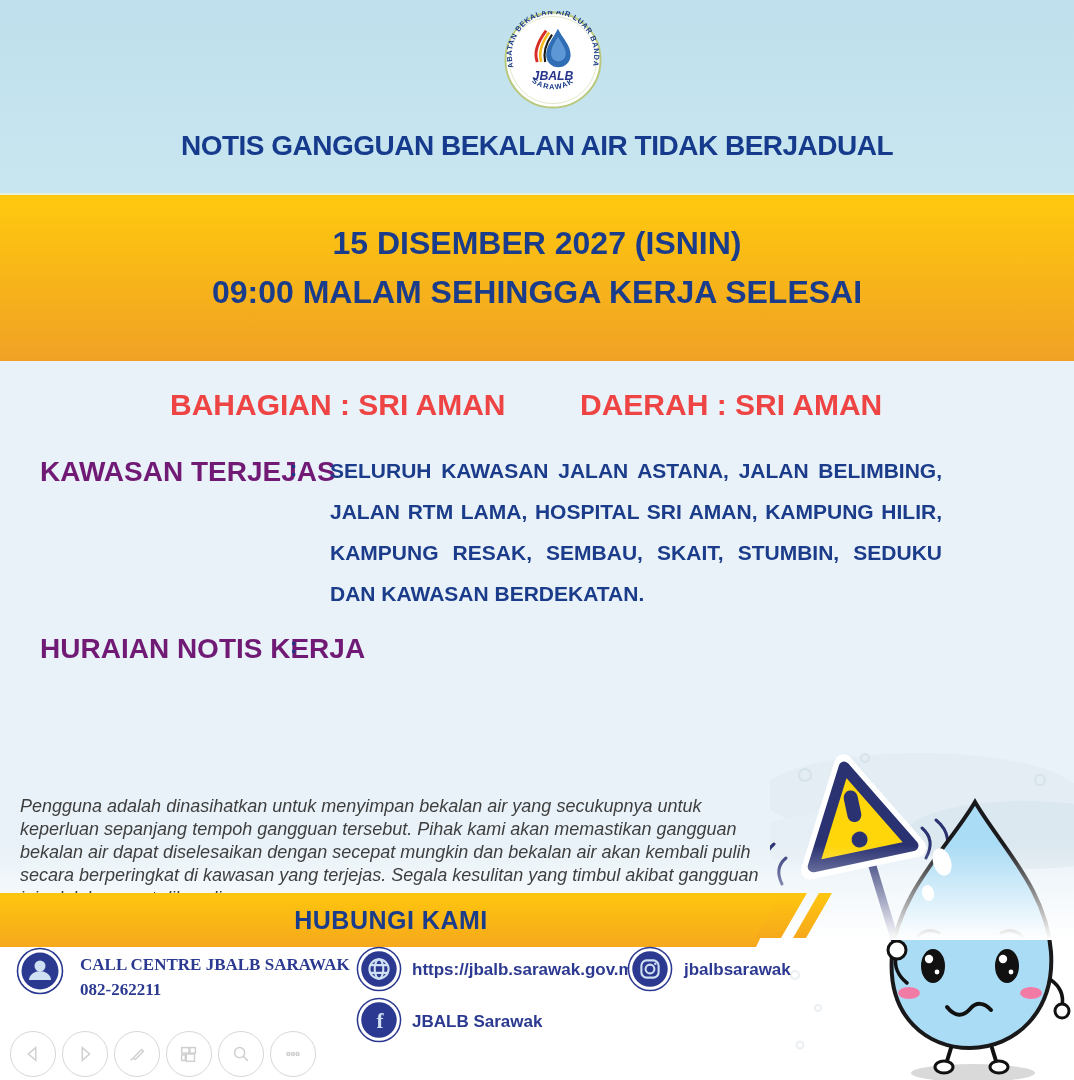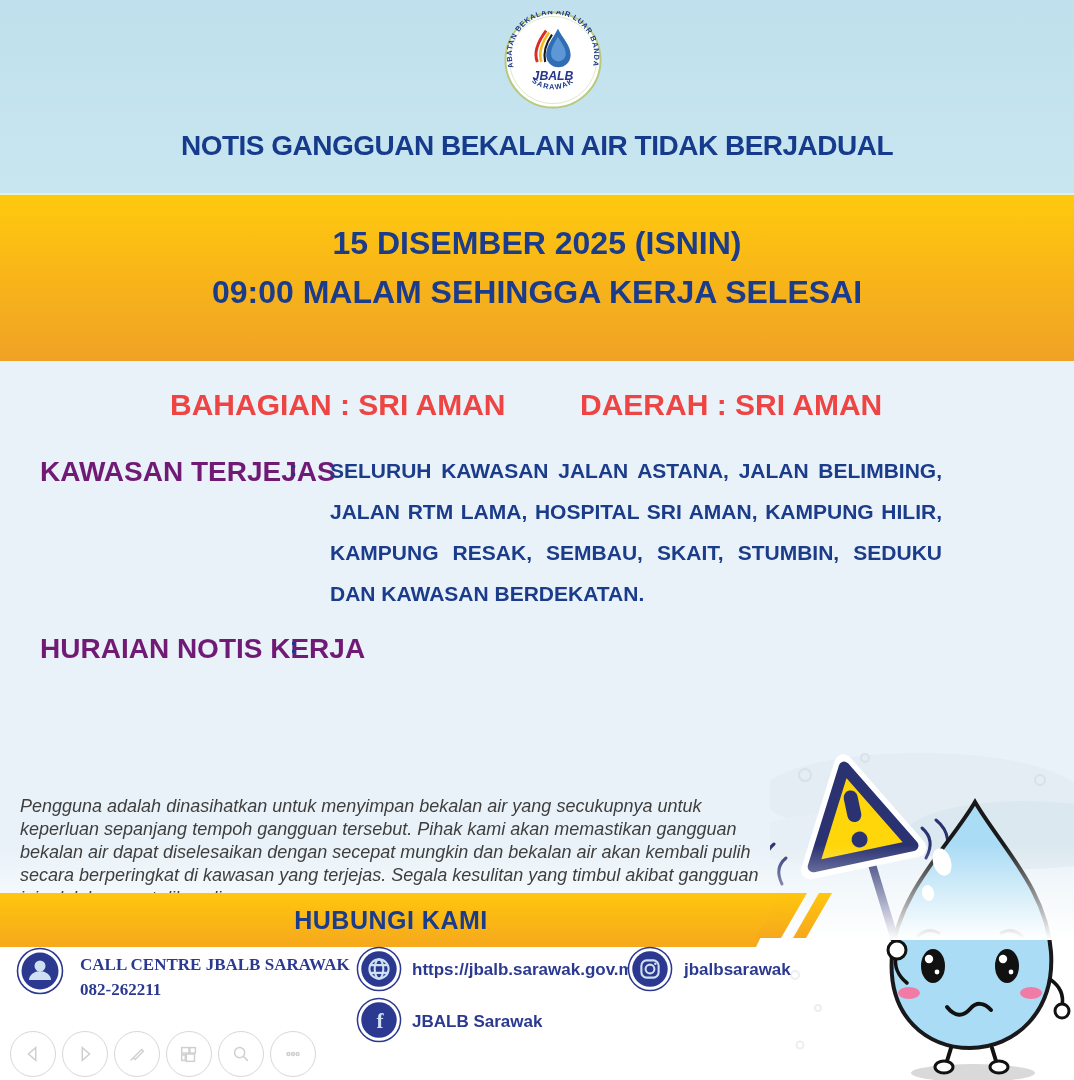--- a/index.html
+++ b/index.html
@@ -78,21 +78,21 @@
     <path d="M 49,24 C 42,34 40,43 42,52" stroke="#1a1a1a" stroke-width="2.2" fill="none"></path>
 
     <path d="M 55,18 C 50,28 43,35 43,45 a 12.5,12.5 0 0 0 25,0 C 68,35 60,28 55,18 Z" fill="#2f6db5"></path>
     <path d="M 55,26 C 52,32 48,37 48,44 a 7.5,7.5 0 0 0 15,0 C 63,37 58,32 55,26 Z" fill="#5d97d6"></path>
     <text x="50" y="70" text-anchor="middle" font-size="12.5" font-weight="bold" font-style="italic" fill="#27348b">JBALB</text>
   </svg>
 
   <div class="abs title">NOTIS GANGGUAN BEKALAN AIR TIDAK BERJADUAL</div>
 
   <div class="abs date-banner">
-    <div class="date-line l1">15 DISEMBER 2025 (ISNIN)</div>
+    <div class="date-line l1">15 DISEMBER 2027 (ISNIN)</div>
     <div class="date-line l2">09:00 MALAM SEHINGGA KERJA SELESAI</div>
   </div>
 
   <div class="abs body-bg"></div>
 
   <svg class="abs" style="left:770px;top:740px;" width="304" height="340" viewBox="0 0 304 340">
 
     <g opacity="0.55">
       <ellipse cx="150" cy="55" rx="160" ry="42" fill="#dfe9f0"></ellipse>
       <ellipse cx="255" cy="95" rx="120" ry="34" fill="#d3e0e9"></ellipse>

